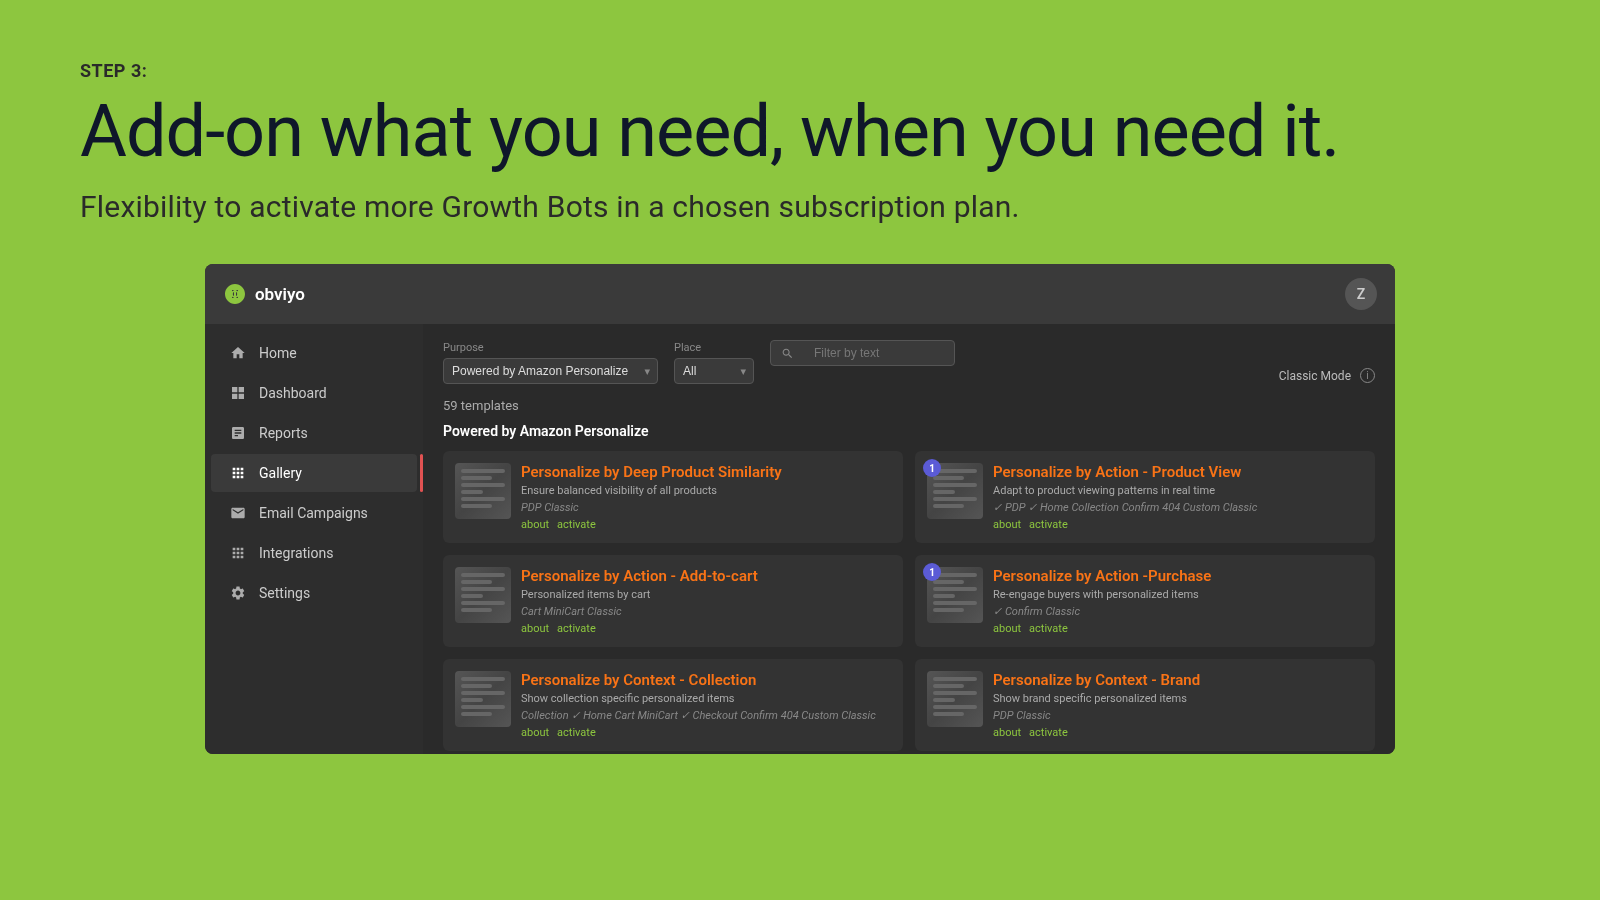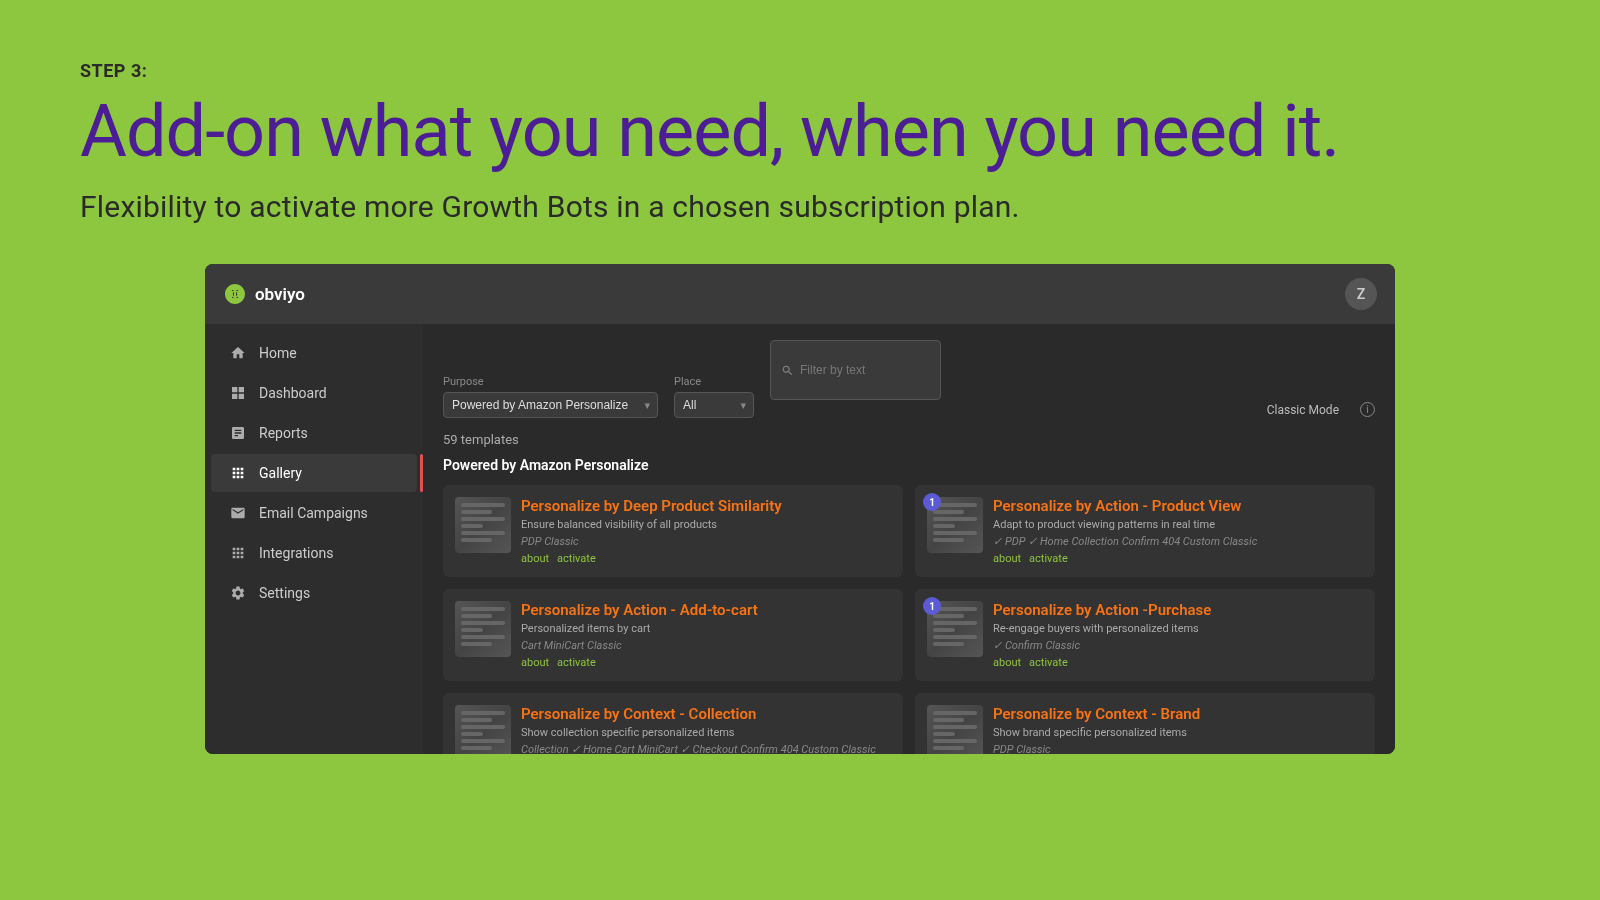--- a/index.html
+++ b/index.html
@@ -20,21 +20,21 @@
       font-size: 18px;
       font-weight: 700;
       color: #2a2a2a;
       letter-spacing: 0.5px;
       margin-bottom: 11px;
     }
 
     .main-heading {
       font-size: 72px;
       font-weight: 400;
-      color: #4c1d95;
+      color: #0f172a;
       line-height: 1.1;
       margin-bottom: 18px;
       letter-spacing: -1px;
     }
 
     .sub-heading {
       font-size: 30px;
       font-weight: 400;
       color: #2a2a2a;
       margin-bottom: 40px;
@@ -211,43 +211,43 @@
     .filter-select-small {
       min-width: 80px;
     }
 
     .search-box {
       display: flex;
       align-items: center;
       background: #3a3a3a;
       border: 1px solid #555;
       border-radius: 4px;
-      padding: 22px 10px;
-      gap: 6px;
+      padding: 5px 10px;
+      gap: 20px;
       margin-bottom: 18px;
     }
 
     .search-box input {
       background: none;
       border: none;
       outline: none;
       color: #ddd;
       font-size: 12px;
       width: 130px;
     }
 
     .search-box input::placeholder {
       color: #777;
     }
 
     .classic-mode-btn {
       margin-left: auto;
       display: flex;
       align-items: center;
-      gap: 21px;
+      gap: 9px;
       color: #bbb;
       font-size: 12px;
       cursor: pointer;
       margin-bottom: 1px;
     }
 
     .info-icon {
       width: 15px;
       height: 15px;
       border-radius: 50%;

